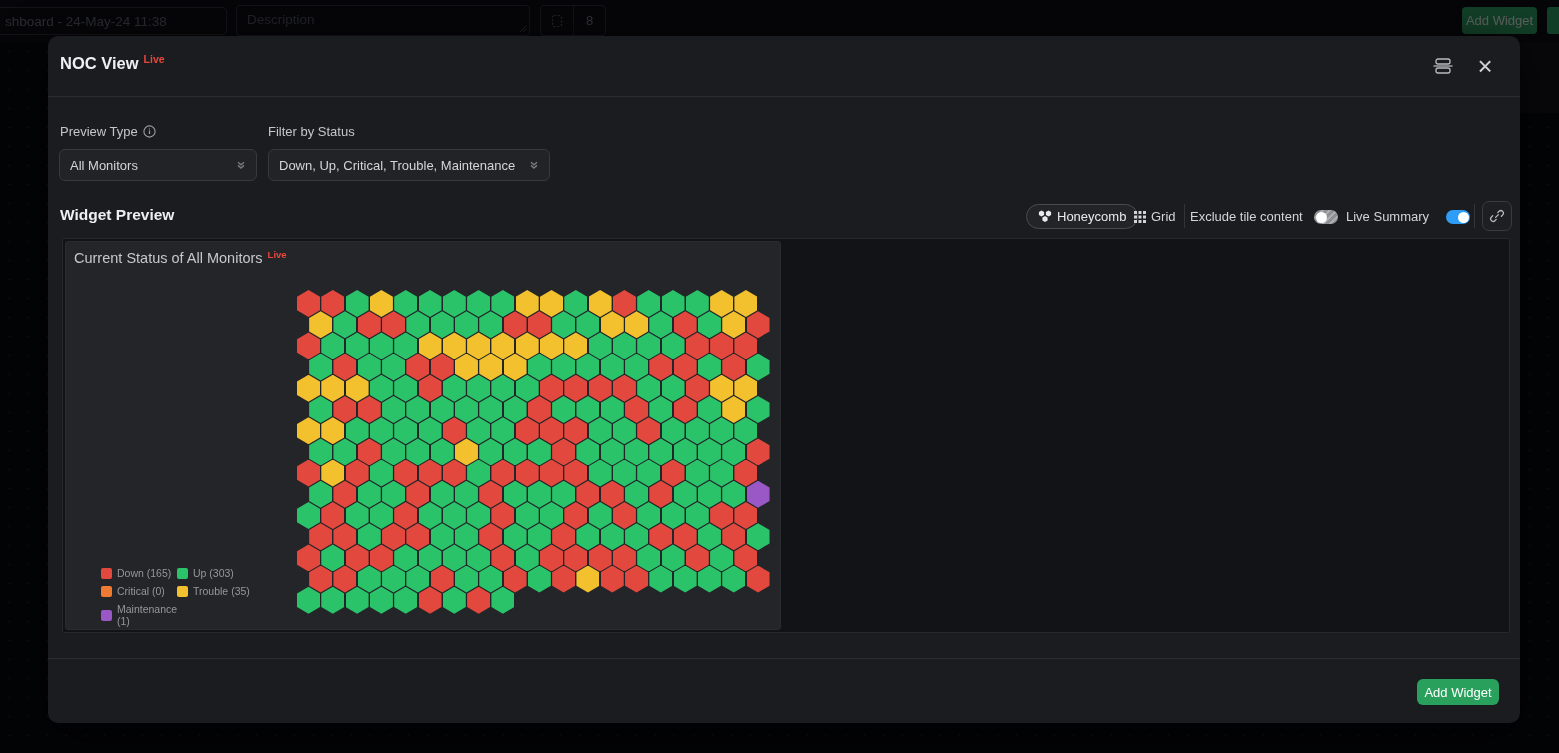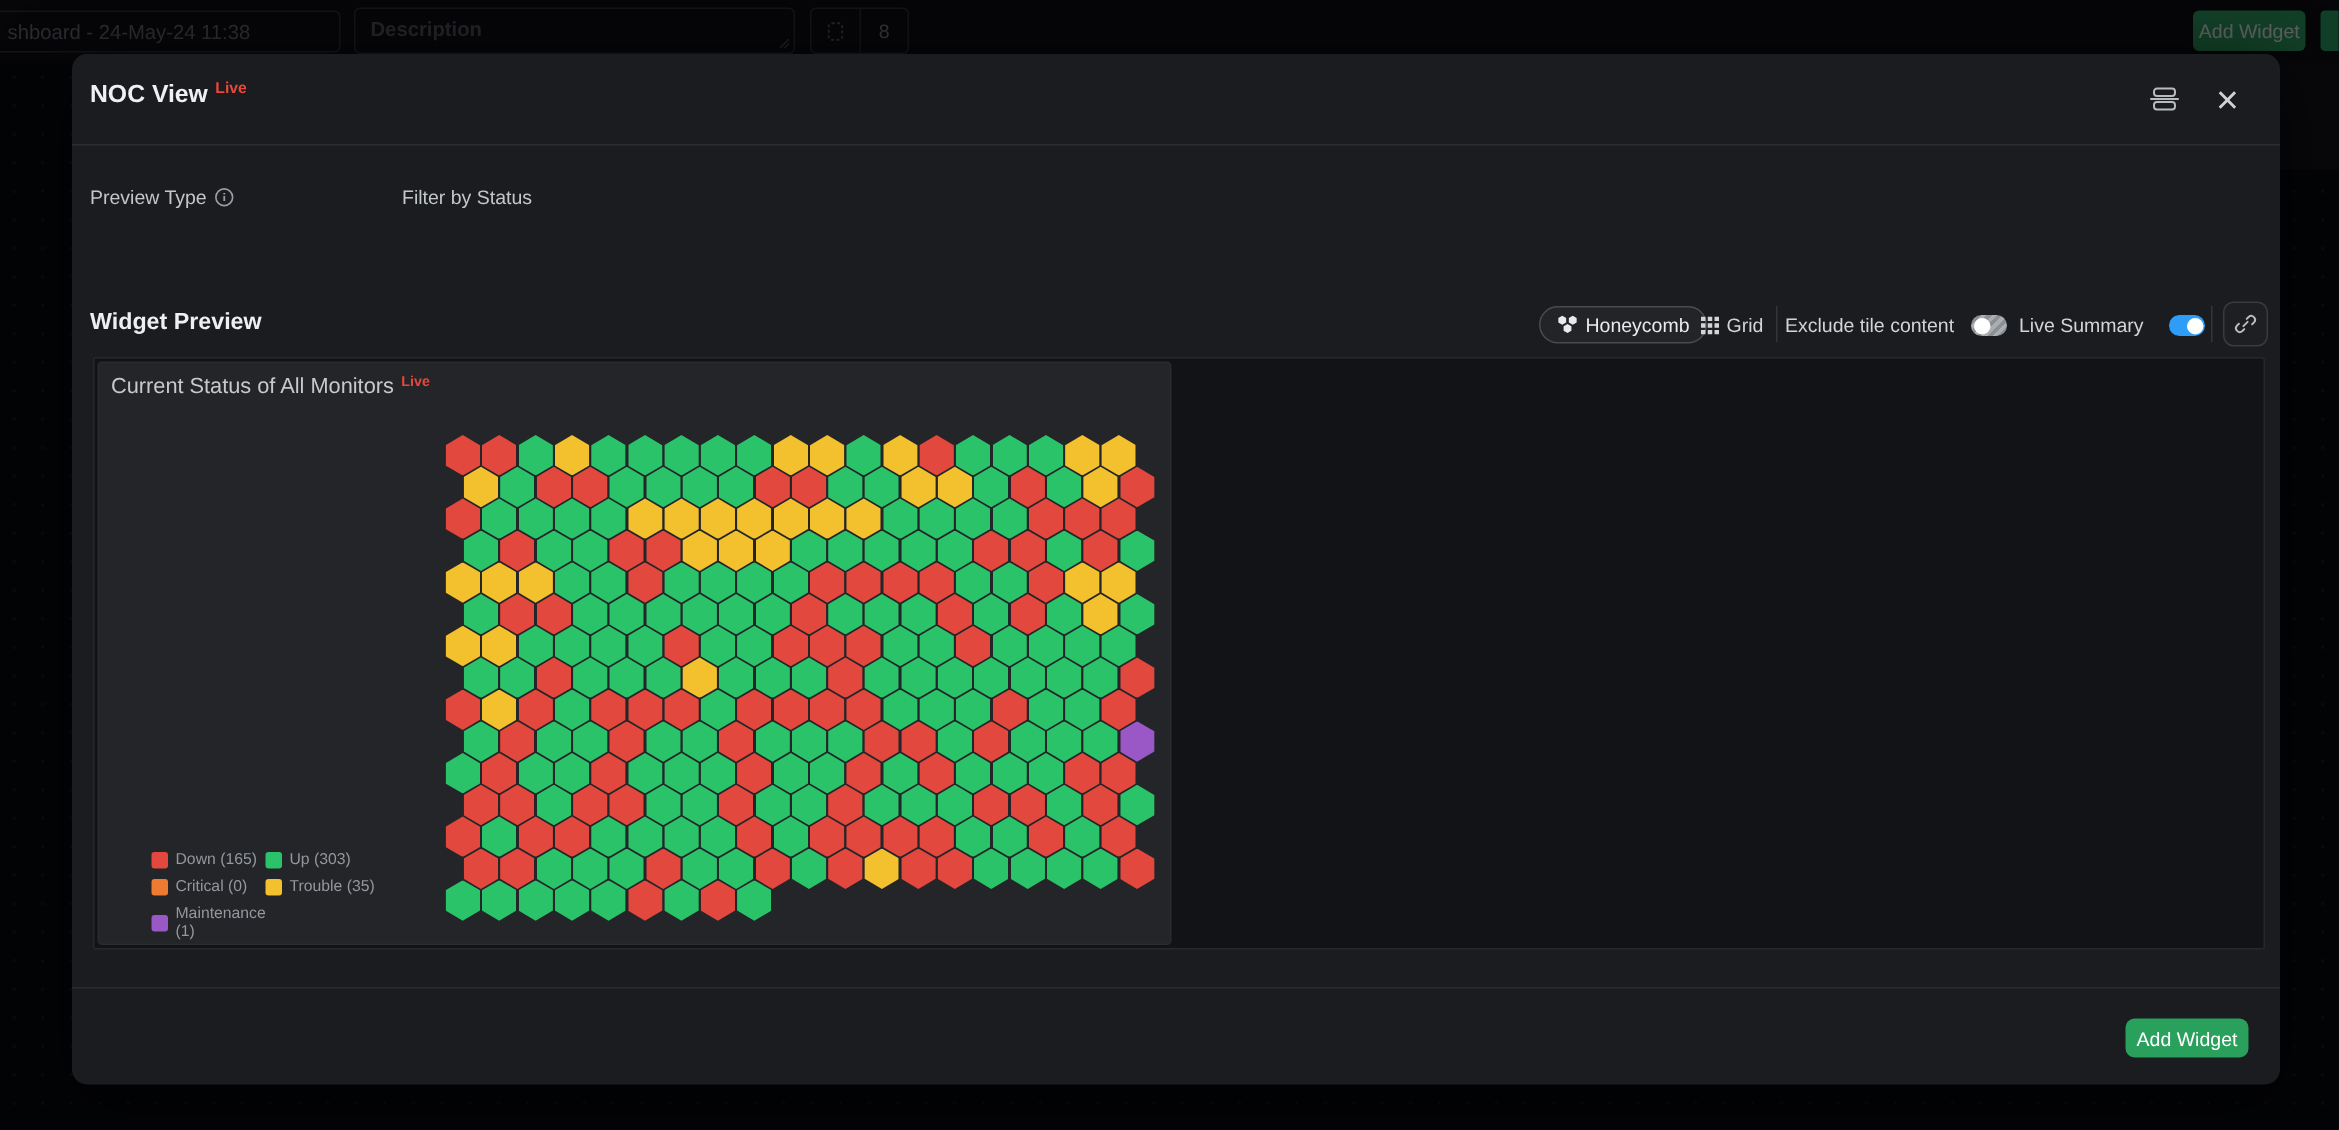--- a/index.html
+++ b/index.html
@@ -14,21 +14,21 @@
     background-image:radial-gradient(#17181b 1px, transparent 1.4px);
     background-size:19px 19px;
   }
   .canvas-panel { position:absolute; left:118px; top:33px; right:0; height:80px;
     background:#101114; border-radius:12px 0 0 0; }
   .topbar { position:absolute; left:0; top:0; right:0; height:42px; background:#0b0c0f; }
   .tb-box { position:absolute; border:1px solid #303135; border-radius:4px; color:#6a6d72;
     font-size:13.5px; display:flex; align-items:center; background:#0b0c0f; }
   .tb-name { left:-6px; top:7px; width:233px; height:28px; padding-left:10px; }
   .tb-desc { left:236px; top:5px; width:294px; height:31px; padding:18px 10px; color:#54575c;
-    align-items:flex-start; padding-top:6px;font-weight:bold; }
+    align-items:flex-start; padding-top:6px; }
   .tb-resize { position:absolute; right:2px; bottom:2px; }
   .tb-seg { left:540px; top:5px; width:66px; height:31px; padding:0; }
   .tb-seg .cell { width:33px; height:100%; display:flex; align-items:center; justify-content:center; }
   .tb-seg .cell + .cell { border-left:1px solid #2a2b2f; color:#7c8084; font-size:13px; }
   .tb-add { position:absolute; left:1462px; top:7px; width:75px; height:27px;
     background:var(--btn-green,#2aa05d); border-radius:4px; color:#eef6f0; font-size:13px;
     display:flex; align-items:center; justify-content:center; }
   .tb-sliver { position:absolute; left:1547px; top:7px; width:12px; height:27px;
     background:var(--btn-green,#2aa05d); border-radius:3px 0 0 3px; }
 
@@ -154,20 +154,32 @@
       <span>Preview Type</span>
       <svg width="13" height="13" viewBox="0 0 13 13">
         <circle cx="6.5" cy="6.5" r="5.6" fill="none" stroke="#9a9da1" stroke-width="1.1"></circle>
         <path d="M6.5 5.6v3.4 M6.5 3.6v1" stroke="#9a9da1" stroke-width="1.2"></path>
       </svg>
     </div>
     <div class="fld-label" style="left:220px;">
       <span>Filter by Status</span>
     </div>
 
+    <div class="dd" style="left:11px; width:198px;">
+      <span>All Monitors</span>
+      <svg class="caret" width="10" height="10" viewBox="0 0 10 10">
+        <path d="M2 2.2l3 2.6 3-2.6 M2 5.4l3 2.6 3-2.6" fill="none" stroke="#77797d" stroke-width="1.4"></path>
+      </svg>
+    </div>
+    <div class="dd" style="left:220px; width:282px;">
+      <span>Down, Up, Critical, Trouble, Maintenance</span>
+      <svg class="caret" width="10" height="10" viewBox="0 0 10 10">
+        <path d="M2 2.2l3 2.6 3-2.6 M2 5.4l3 2.6 3-2.6" fill="none" stroke="#77797d" stroke-width="1.4"></path>
+      </svg>
+    </div>
 
     <div class="pv-heading">Widget Preview</div>
 
     <div class="tool pill">
       <svg width="14" height="13" viewBox="0 0 14 13">
         <polygon points="3.5,0.5 6.1,2 6.1,5 3.5,6.5 0.9,5 0.9,2" fill="#e8eaeb"></polygon>
         <polygon points="10.5,0.5 13.1,2 13.1,5 10.5,6.5 7.9,5 7.9,2" fill="#e8eaeb"></polygon>
         <polygon points="7,6 9.6,7.5 9.6,10.5 7,12 4.4,10.5 4.4,7.5" fill="#e8eaeb"></polygon>
       </svg>
       <span>Honeycomb</span>

